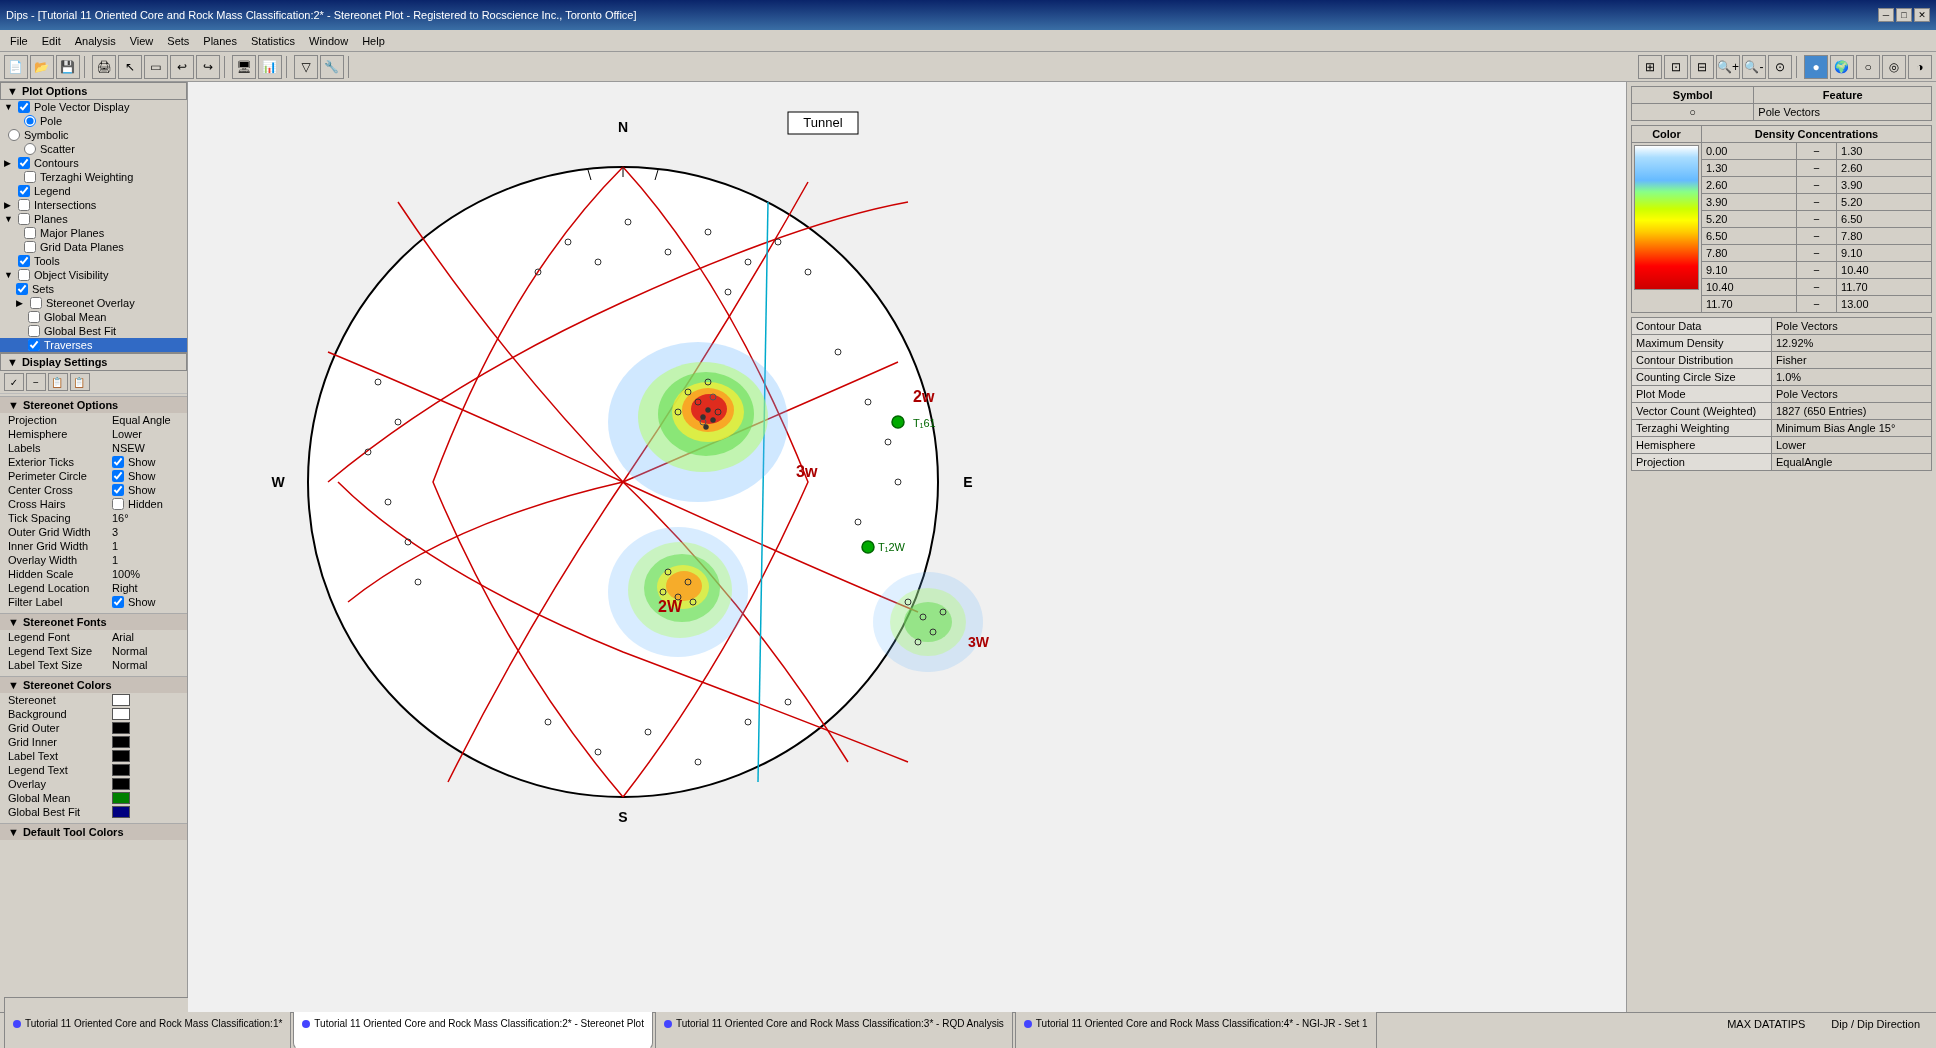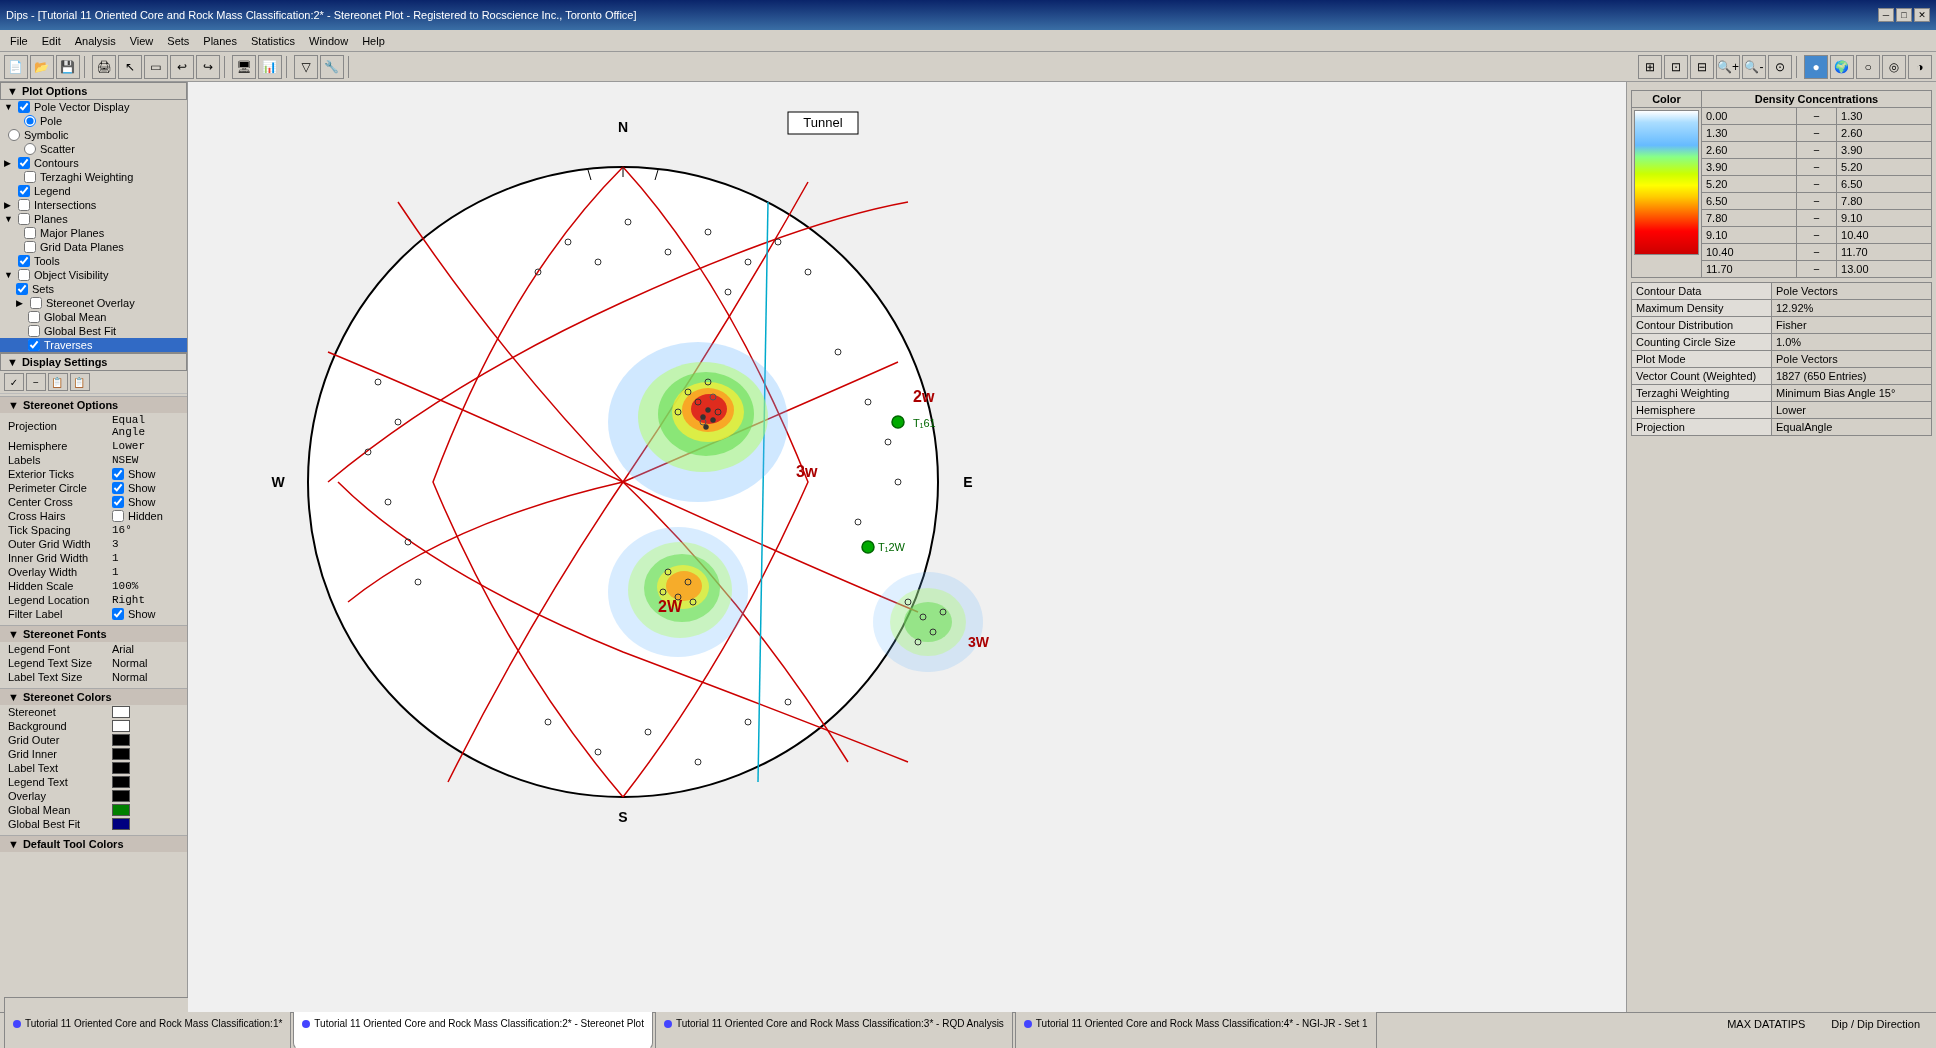--- a/index.html
+++ b/index.html
@@ -148,21 +148,21 @@
       border-top: 1px solid #aaa;
     }
     .option-row {
       display: flex;
       align-items: center;
       padding: 1px 8px;
       font-size: 11px;
       gap: 4px;
     }
     .option-label { width: 100px; flex-shrink: 0; }
-    .option-value { flex: 1; font-family: Liberation Mono, monospace; }
+    .option-value { flex: 1; }
     .color-box {
       width: 18px; height: 12px;
       border: 1px solid #555;
       display: inline-block;
     }
     .checkbox-small { width: 12px; height: 12px; }
 
     
     .center-area {
       flex: 1;
@@ -647,20 +647,32 @@
 
         <line x1="375" y1="65" x2="375" y2="75"></line>
         <line x1="340" y1="68" x2="343" y2="78"></line>
         <line x1="410" y1="68" x2="407" y2="78"></line>
 
       </g>
     </svg>
   </div>
 
   <div class="right-panel">
+    <table class="stats-table">
+      <tbody>
+          <tr class="header-row">
+        <th>Symbol</th>
+        <th>Feature</th>
+      </tr>
+      <tr>
+        <td style="text-align:center">○</td>
+        <td>Pole Vectors</td>
+      </tr>
+    </tbody>
+      </table>
 
     <table class="stats-table" style="margin-top:4px">
       <tbody>
           <tr class="header-row">
         <th colspan="1">Color</th>
         <th colspan="3">Density Concentrations</th>
       </tr>
       <tr>
         <td rowspan="10" style="padding:0; vertical-align:top; width:70px;">
 

